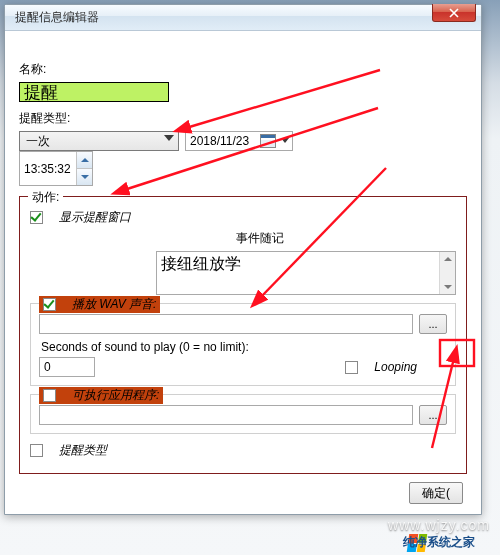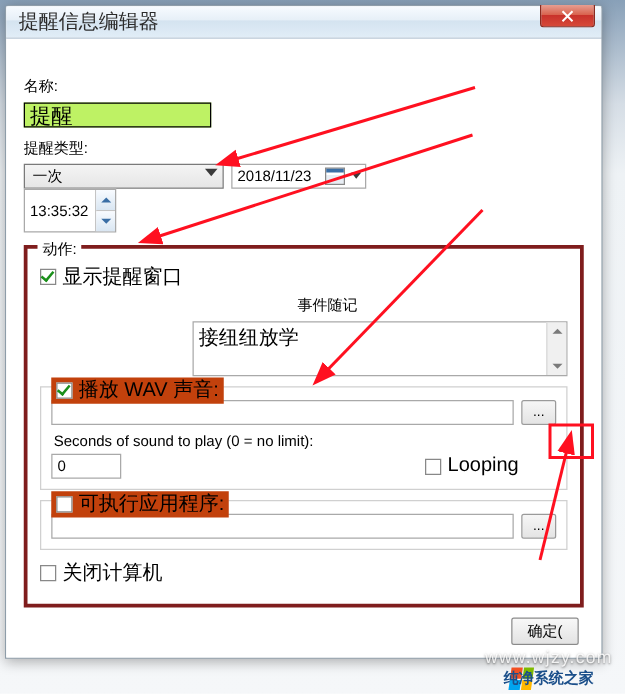--- a/index.html
+++ b/index.html
@@ -26,21 +26,21 @@
   .titlebar {
     height: 26px;
     background: linear-gradient(180deg, #f7fbff 0%, #e6eff7 45%, #d4e3f0 46%, #e1edf7 100%);
     border-bottom: 1px solid #b9c8d6;
     display: flex;
     align-items: center;
     padding: 0 0 0 10px;
     position: relative;
   }
   .titlebar-title {
-    font-size: 16px;
+    font-size: 12px;
     color: #2b2b2b;
   }
   .close-btn {
     position: absolute;
     right: 5px;
     top: -1px;
     width: 44px;
     height: 18px;
     background: linear-gradient(180deg, #e79e91 0%, #d9644f 45%, #c8312a 46%, #d64a3a 100%);
     border: 1px solid #8a2a1f;
@@ -145,40 +145,41 @@
     background: linear-gradient(180deg,#f8fbff,#d9e6f2);
     border-bottom: 1px solid #c4c4c4;
     display: flex;
     align-items: center;
     justify-content: center;
   }
   .spinbtns div:last-child { border-bottom: none; }
   .tri-up { width:0;height:0;border-left:4px solid transparent;border-right:4px solid transparent;border-bottom:4px solid #3a6ea5; }
   .tri-dn { width:0;height:0;border-left:4px solid transparent;border-right:4px solid transparent;border-top:4px solid #3a6ea5; }
   .group {
-    border: 3px solid #7f1d1d;
+    border: 1px solid #7f1d1d;
     margin-top: 10px;
     padding: 8px 10px 10px 10px;
     position: relative;
   }
   .group-legend {
     position: absolute;
     top: -8px;
     left: 8px;
     background: #fff;
     padding: 0 4px;
     font-size: 12px;
     color: #000;
   }
   .chk {
     display: flex;
     align-items: center;
-    gap: 5px;
-    font-size: 16px;
+    gap: 16px;
+    font-size: 12px;
     margin: 4px 0;
+    font-style: italic;
   }
   .chkbox {
     width: 13px; height: 13px;
     border: 1px solid #888;
     background: #fff;
     position: relative;
   }
   .chkbox.checked::after{
     content: "";
     position: absolute;
@@ -400,21 +401,21 @@
         <div class="row" style="margin-top:4px">
           <div class="wide-input" style="flex:1"></div>
           <div class="browse-btn">
               <span>...</span>
             </div>
         </div>
       </div>
 
       <div class="chk" style="margin-top:8px">
         <span class="chkbox"></span>
-        <span>关闭计算机</span>
+        <span>提醒类型</span>
       </div>
     </div>
 
     <div class="footer">
       <button class="ok-btn" type="button"><span>确定(</span></button>
     </div>
   </div>
 </div>
 
 <svg class="ann" width="500" height="555" style="left:0;top:0">

